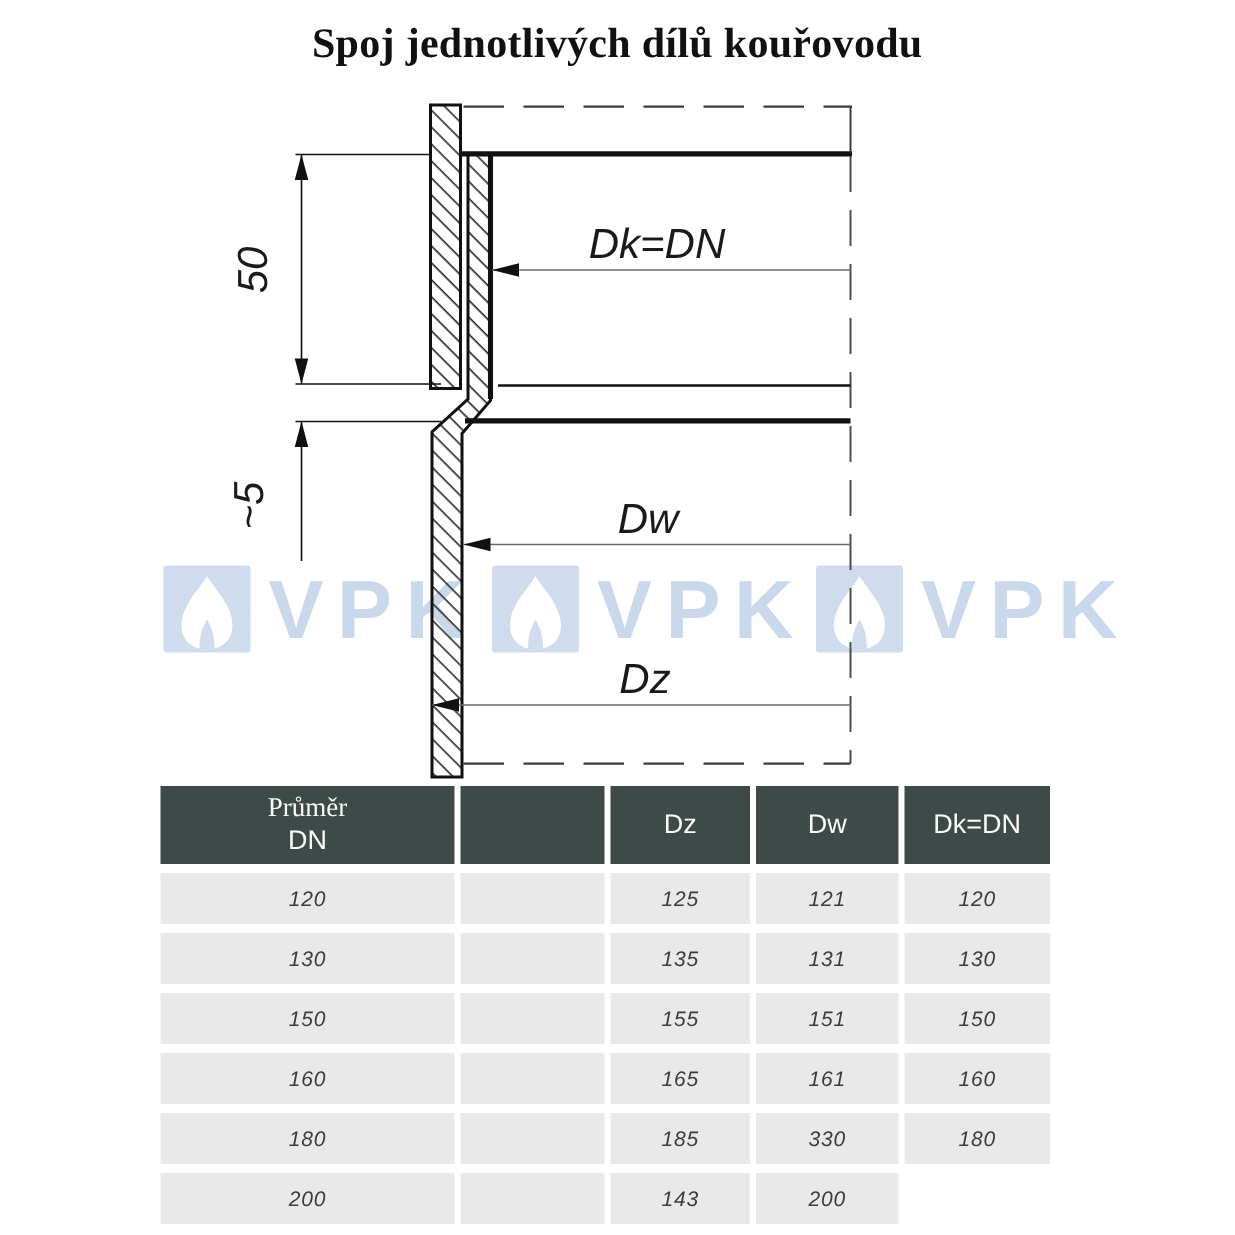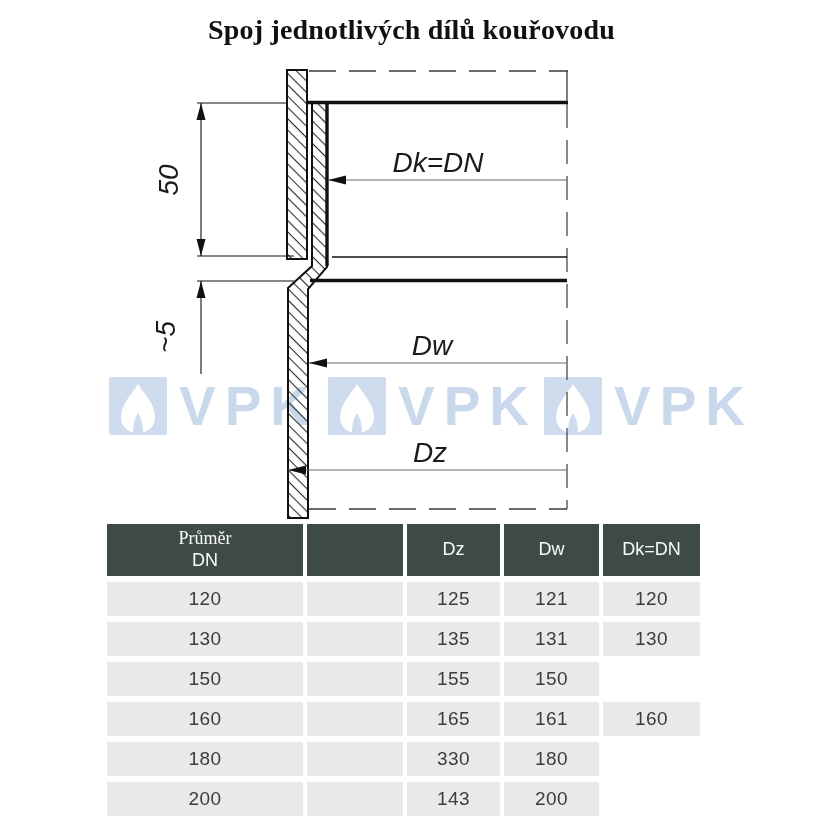--- a/index.html
+++ b/index.html
@@ -32,21 +32,21 @@
   .thead .cell{
     background:var(--head-bg,#3e4a48);color:var(--head-tx,#fafafa);
     height:52px;display:flex;flex-direction:column;align-items:center;justify-content:center;
     font-size:18px;line-height:1.2;
   }
   .serifline{font-family:"Liberation Serif",serif;font-size:18px;}
   .tbody .trow{margin-bottom:6px;}
   .tbody .cell{
     background:var(--row-bg,#e9e9e9);color:var(--row-tx,#3c3c3c);
     height:34px;display:flex;align-items:center;justify-content:center;
-    font-size:19px;letter-spacing:.5px;
+    font-size:14px;letter-spacing:.5px;font-style:italic;
   }
 </style>
 </head>
 <body>
 
 <div class="page">
 
   <h1 class="title">Spoj jednotlivých dílů kouřovodu</h1>
 
   <div class="watermarks">
@@ -161,32 +161,34 @@
         <div class="cell">130</div>
         <div class="cell"></div>
         <div class="cell">135</div>
         <div class="cell">131</div>
         <div class="cell">130</div>
       </div>
       <div class="trow">
         <div class="cell">150</div>
         <div class="cell"></div>
         <div class="cell">155</div>
+        <div class="cell">151</div>
         <div class="cell">150</div>
       </div>
       <div class="trow">
         <div class="cell">160</div>
         <div class="cell"></div>
         <div class="cell">165</div>
         <div class="cell">161</div>
         <div class="cell">160</div>
       </div>
       <div class="trow">
         <div class="cell">180</div>
         <div class="cell"></div>
+        <div class="cell">185</div>
         <div class="cell">330</div>
         <div class="cell">180</div>
       </div>
       <div class="trow">
         <div class="cell">200</div>
         <div class="cell"></div>
         <div class="cell">143</div>
         <div class="cell">200</div>
       </div>
     </div>

